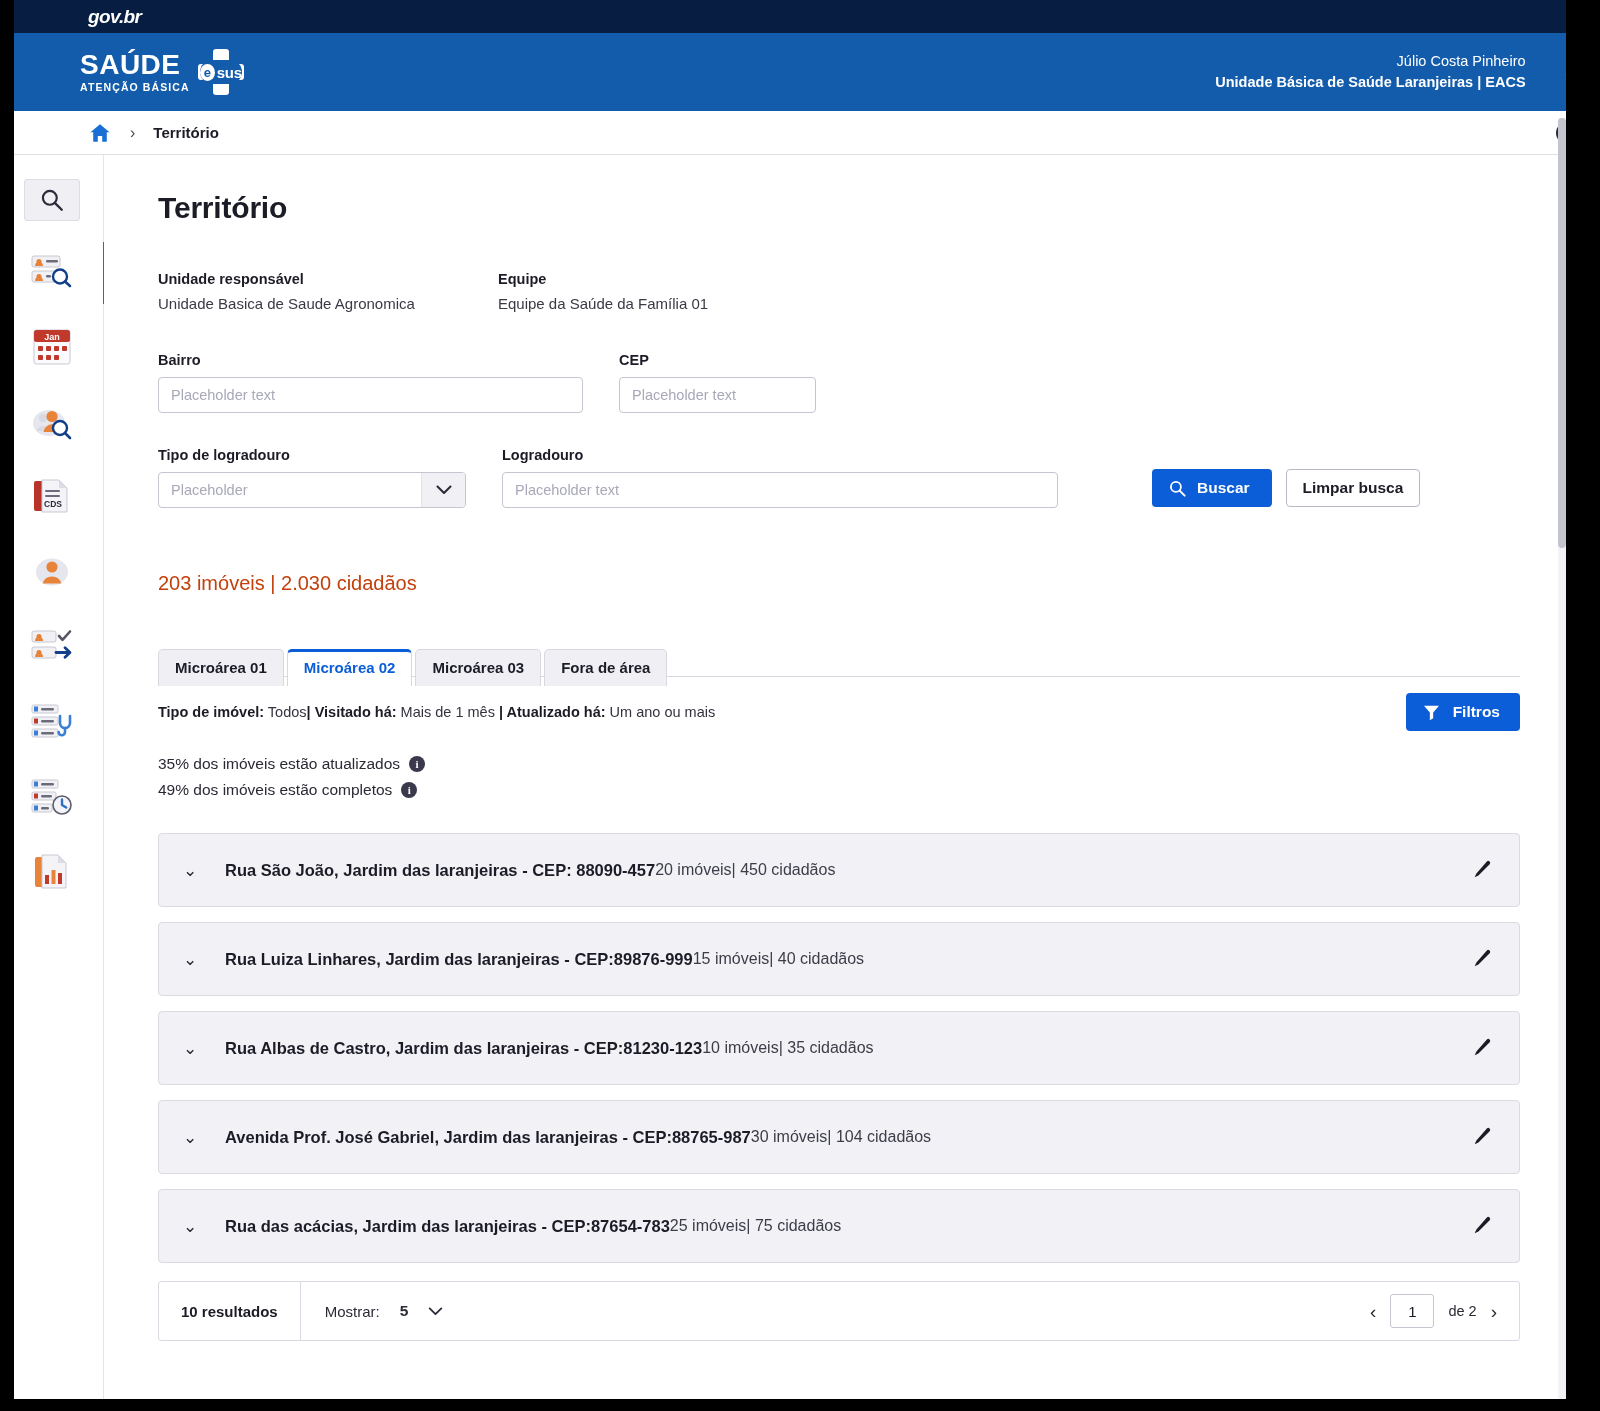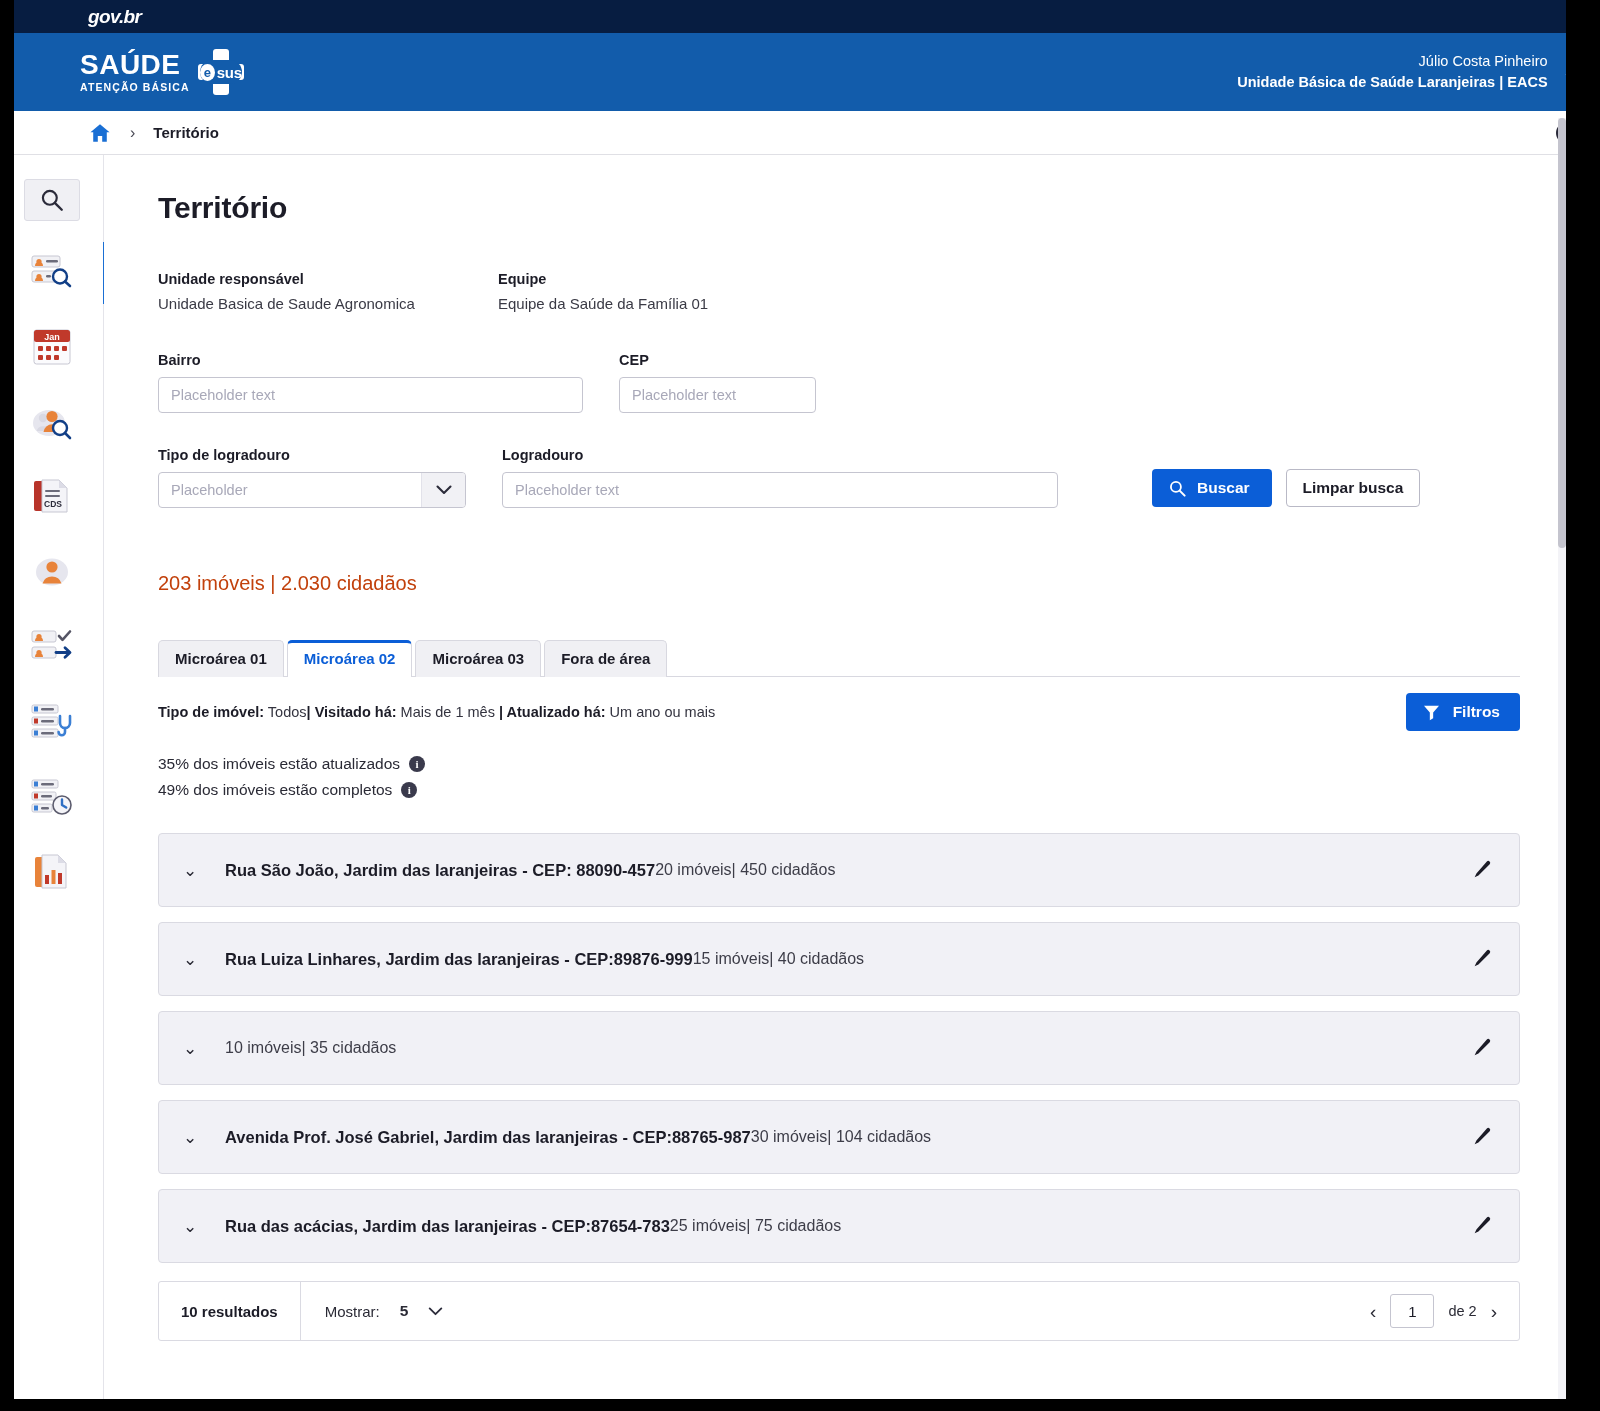--- a/index.html
+++ b/index.html
@@ -98,21 +98,21 @@
     z-index: 2;
   }
   .logo-esus .eball {
     background: #fff; color: #125cab;
     width: 17px; height: 17px; border-radius: 50%;
     display: inline-flex; align-items: center; justify-content: center;
     font-size: 13px; font-weight: bold; margin-right: 2px;
   }
   .user-block {
     margin-left: auto;
-    display: flex; align-items: center; gap: 14px;
+    display: flex; align-items: center; gap: 36px;
   }
   .user-lines { text-align: right; color: #fff; line-height: 1.45; }
   .user-name { font-size: 14.5px; font-weight: normal; }
   .user-unit { font-size: 14.5px; font-weight: bold; }
   .user-caret {
     color: #fff; font-size: 22px; line-height: 1;
     cursor: pointer; transform: scaleX(1.2);
   }
 
   
@@ -271,21 +271,21 @@
     background: #f0f0f4;
     border: 1px solid #d8d8e0;
     border-bottom: none;
     border-radius: 5px 5px 0 0;
     padding: 9px 16px 10px 16px;
     font-size: 15px; font-weight: bold;
     color: #1c1c27;
     cursor: pointer;
     margin-right: 3px;
     position: relative;
-    top: 1px;
+    top: 10px;
   }
   .tab.active {
     background: #ffffff;
     color: #0b5ed7;
     border-top: 3px solid #0b5ed7;
     padding-top: 7px;
   }
 
   .filter-line {
     display: flex; align-items: center;
@@ -709,20 +709,21 @@
           <span class="street-meta">15 imóveis| 40 cidadãos</span>
           <span class="pencil-btn">
             <svg width="22" height="22" viewBox="0 0 24 24">
               <path d="M17.3 2.6 a2.2 2.2 0 0 1 3.1 3.1 L8.1 18 L4 19.9 L5.9 15.8 Z" fill="#1c1c27"></path>
             </svg>
           </span>
         </div>
 
         <div class="street-row">
           <span class="chev">⌄</span>
+          <span class="street-name">Rua Albas de Castro, Jardim das laranjeiras - CEP:81230-123</span>
           <span class="street-meta">10 imóveis| 35 cidadãos</span>
           <span class="pencil-btn">
             <svg width="22" height="22" viewBox="0 0 24 24">
               <path d="M17.3 2.6 a2.2 2.2 0 0 1 3.1 3.1 L8.1 18 L4 19.9 L5.9 15.8 Z" fill="#1c1c27"></path>
             </svg>
           </span>
         </div>
 
         <div class="street-row">
           <span class="chev">⌄</span>

